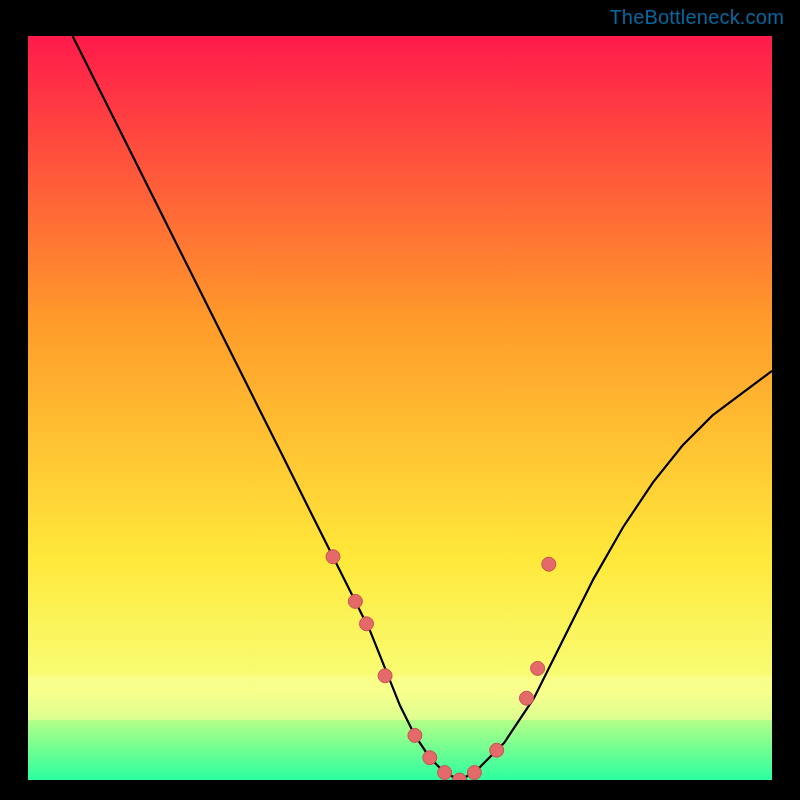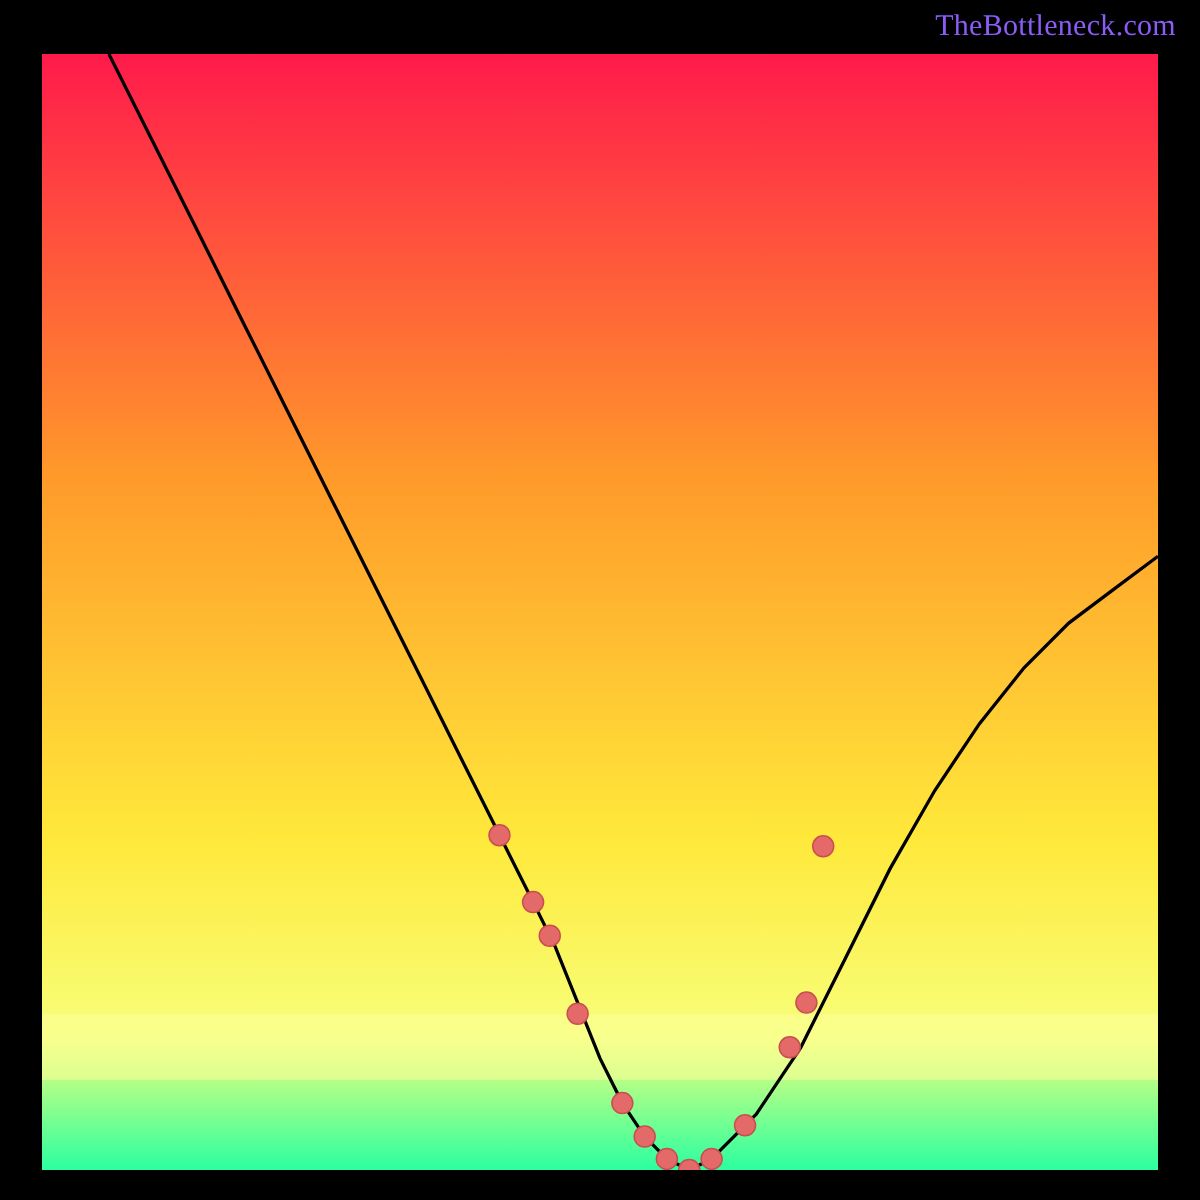--- a/index.html
+++ b/index.html
@@ -23,25 +23,24 @@
     position: absolute;
     left: 0;
     top: 0;
     width: 744px;
     height: 744px;
   }
   .watermark {
     position: absolute;
     top: 6px;
     right: 16px;
-    color: #8b5cf6;
+    color: #0369a1;
     font-size: 20px;
     font-weight: 500;
     letter-spacing: 0.2px;
-    font-family: Liberation Serif, serif;
   }
 </style>
 </head>
 <body>
 
 <div class="watermark">TheBottleneck.com</div>
 
 <div class="frame">
   <svg class="plot" viewBox="0 0 744 744" preserveAspectRatio="none">
     <defs>

